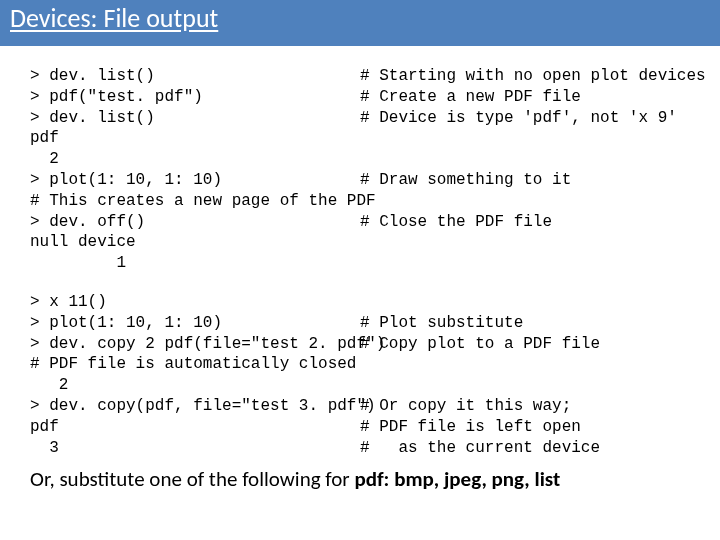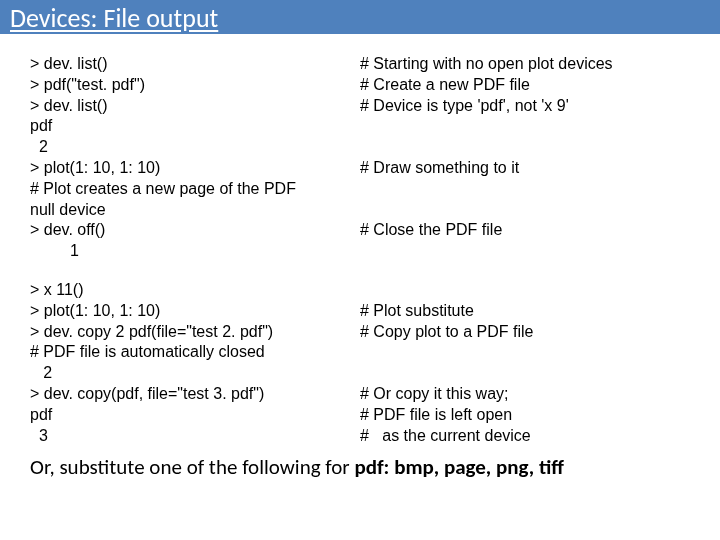--- a/index.html
+++ b/index.html
@@ -8,33 +8,33 @@
     padding: 0;
     width: 720px;
     height: 540px;
     font-family: Calibri, Arial, sans-serif;
     background: #fff;
     color: #000;
   }
   .title-bar {
     background: #4f81bd;
     color: #fff;
-    padding: 2px 10px 0 10px;
+    padding: 2px 10px 12px 10px;
   }
   .title-bar h1 {
     margin: 0;
     font-size: 26px;
     font-weight: 400;
     text-decoration: underline;
     text-decoration-color: #fff;
     text-underline-offset: 3px;
   }
   .code-area {
     padding: 20px 30px 0 30px;
-    font-family: Liberation Sans, sans-serif;
+    font-family: Liberation Mono, monospace;
     font-size: 16px;
     line-height: 1.3;
   }
   .row { display: flex; white-space: pre; }
   .codecol { width: 330px; flex-shrink: 0; }
   .cmtcol { flex: 1; }
   .blank { height: 18px; }
   .footer {
     padding: 8px 30px 0 30px;
     font-size: 21px;
@@ -50,33 +50,33 @@
 
 <div class="code-area">
   <div id="block1">
       <div class="row"><div class="codecol">&gt; dev. list()</div><div class="cmtcol"># Starting with no open plot devices</div></div>
       <div class="row"><div class="cmtcol"></div></div>
       <div class="row"><div class="codecol">&gt; pdf("test. pdf")</div><div class="cmtcol"># Create a new PDF file</div></div>
       <div class="row"><div class="codecol">&gt; dev. list()</div><div class="cmtcol"># Device is type 'pdf', not 'x 9'</div></div>
       <div class="row"><div class="codecol">pdf</div><div class="cmtcol"></div></div>
       <div class="row"><div class="codecol">  2</div><div class="cmtcol"></div></div>
       <div class="row"><div class="codecol">&gt; plot(1: 10, 1: 10)</div><div class="cmtcol"># Draw something to it</div></div>
-      <div class="row"><div class="cmtcol"># Plot creates a new page of the PDF</div></div>
+      <div class="row"><div class="cmtcol"># This creates a new page of the PDF</div></div>
+      <div class="row"><div class="codecol">&gt; dev. off()</div><div class="cmtcol"># Close the PDF file</div></div>
       <div class="row"><div class="codecol">null device</div><div class="cmtcol"></div></div>
-      <div class="row"><div class="codecol">&gt; dev. off()</div><div class="cmtcol"># Close the PDF file</div></div>
       <div class="row"><div class="codecol">         1</div><div class="cmtcol"></div></div>
     </div>
   <div class="blank"></div>
   <div id="block2">
       <div class="row"><div class="codecol">&gt; x 11()</div></div>
       <div class="row"><div class="codecol">&gt; plot(1: 10, 1: 10)</div><div class="cmtcol"># Plot substitute</div></div>
       <div class="row"><div class="codecol">&gt; dev. copy 2 pdf(file="test 2. pdf")</div><div class="cmtcol"># Copy plot to a PDF file</div></div>
       <div class="row"><div class="cmtcol"># PDF file is automatically closed</div></div>
       <div class="row"><div class="codecol">   2</div><div class="cmtcol"></div></div>
       <div class="row"><div class="codecol">&gt; dev. copy(pdf, file="test 3. pdf")</div><div class="cmtcol"># Or copy it this way;</div></div>
       <div class="row"><div class="codecol">pdf</div><div class="cmtcol"># PDF file is left open</div></div>
       <div class="row"><div class="codecol">  3</div><div class="cmtcol">#   as the current device</div></div>
     </div>
 </div>
 
 <div class="footer">
-  <span>Or, substitute one of the following for </span><b>pdf: bmp, page, png, tiff</b>
+  <span>Or, substitute one of the following for </span><b>pdf: bmp, jpeg, png, list</b>
 </div>
 
 </body></html>

